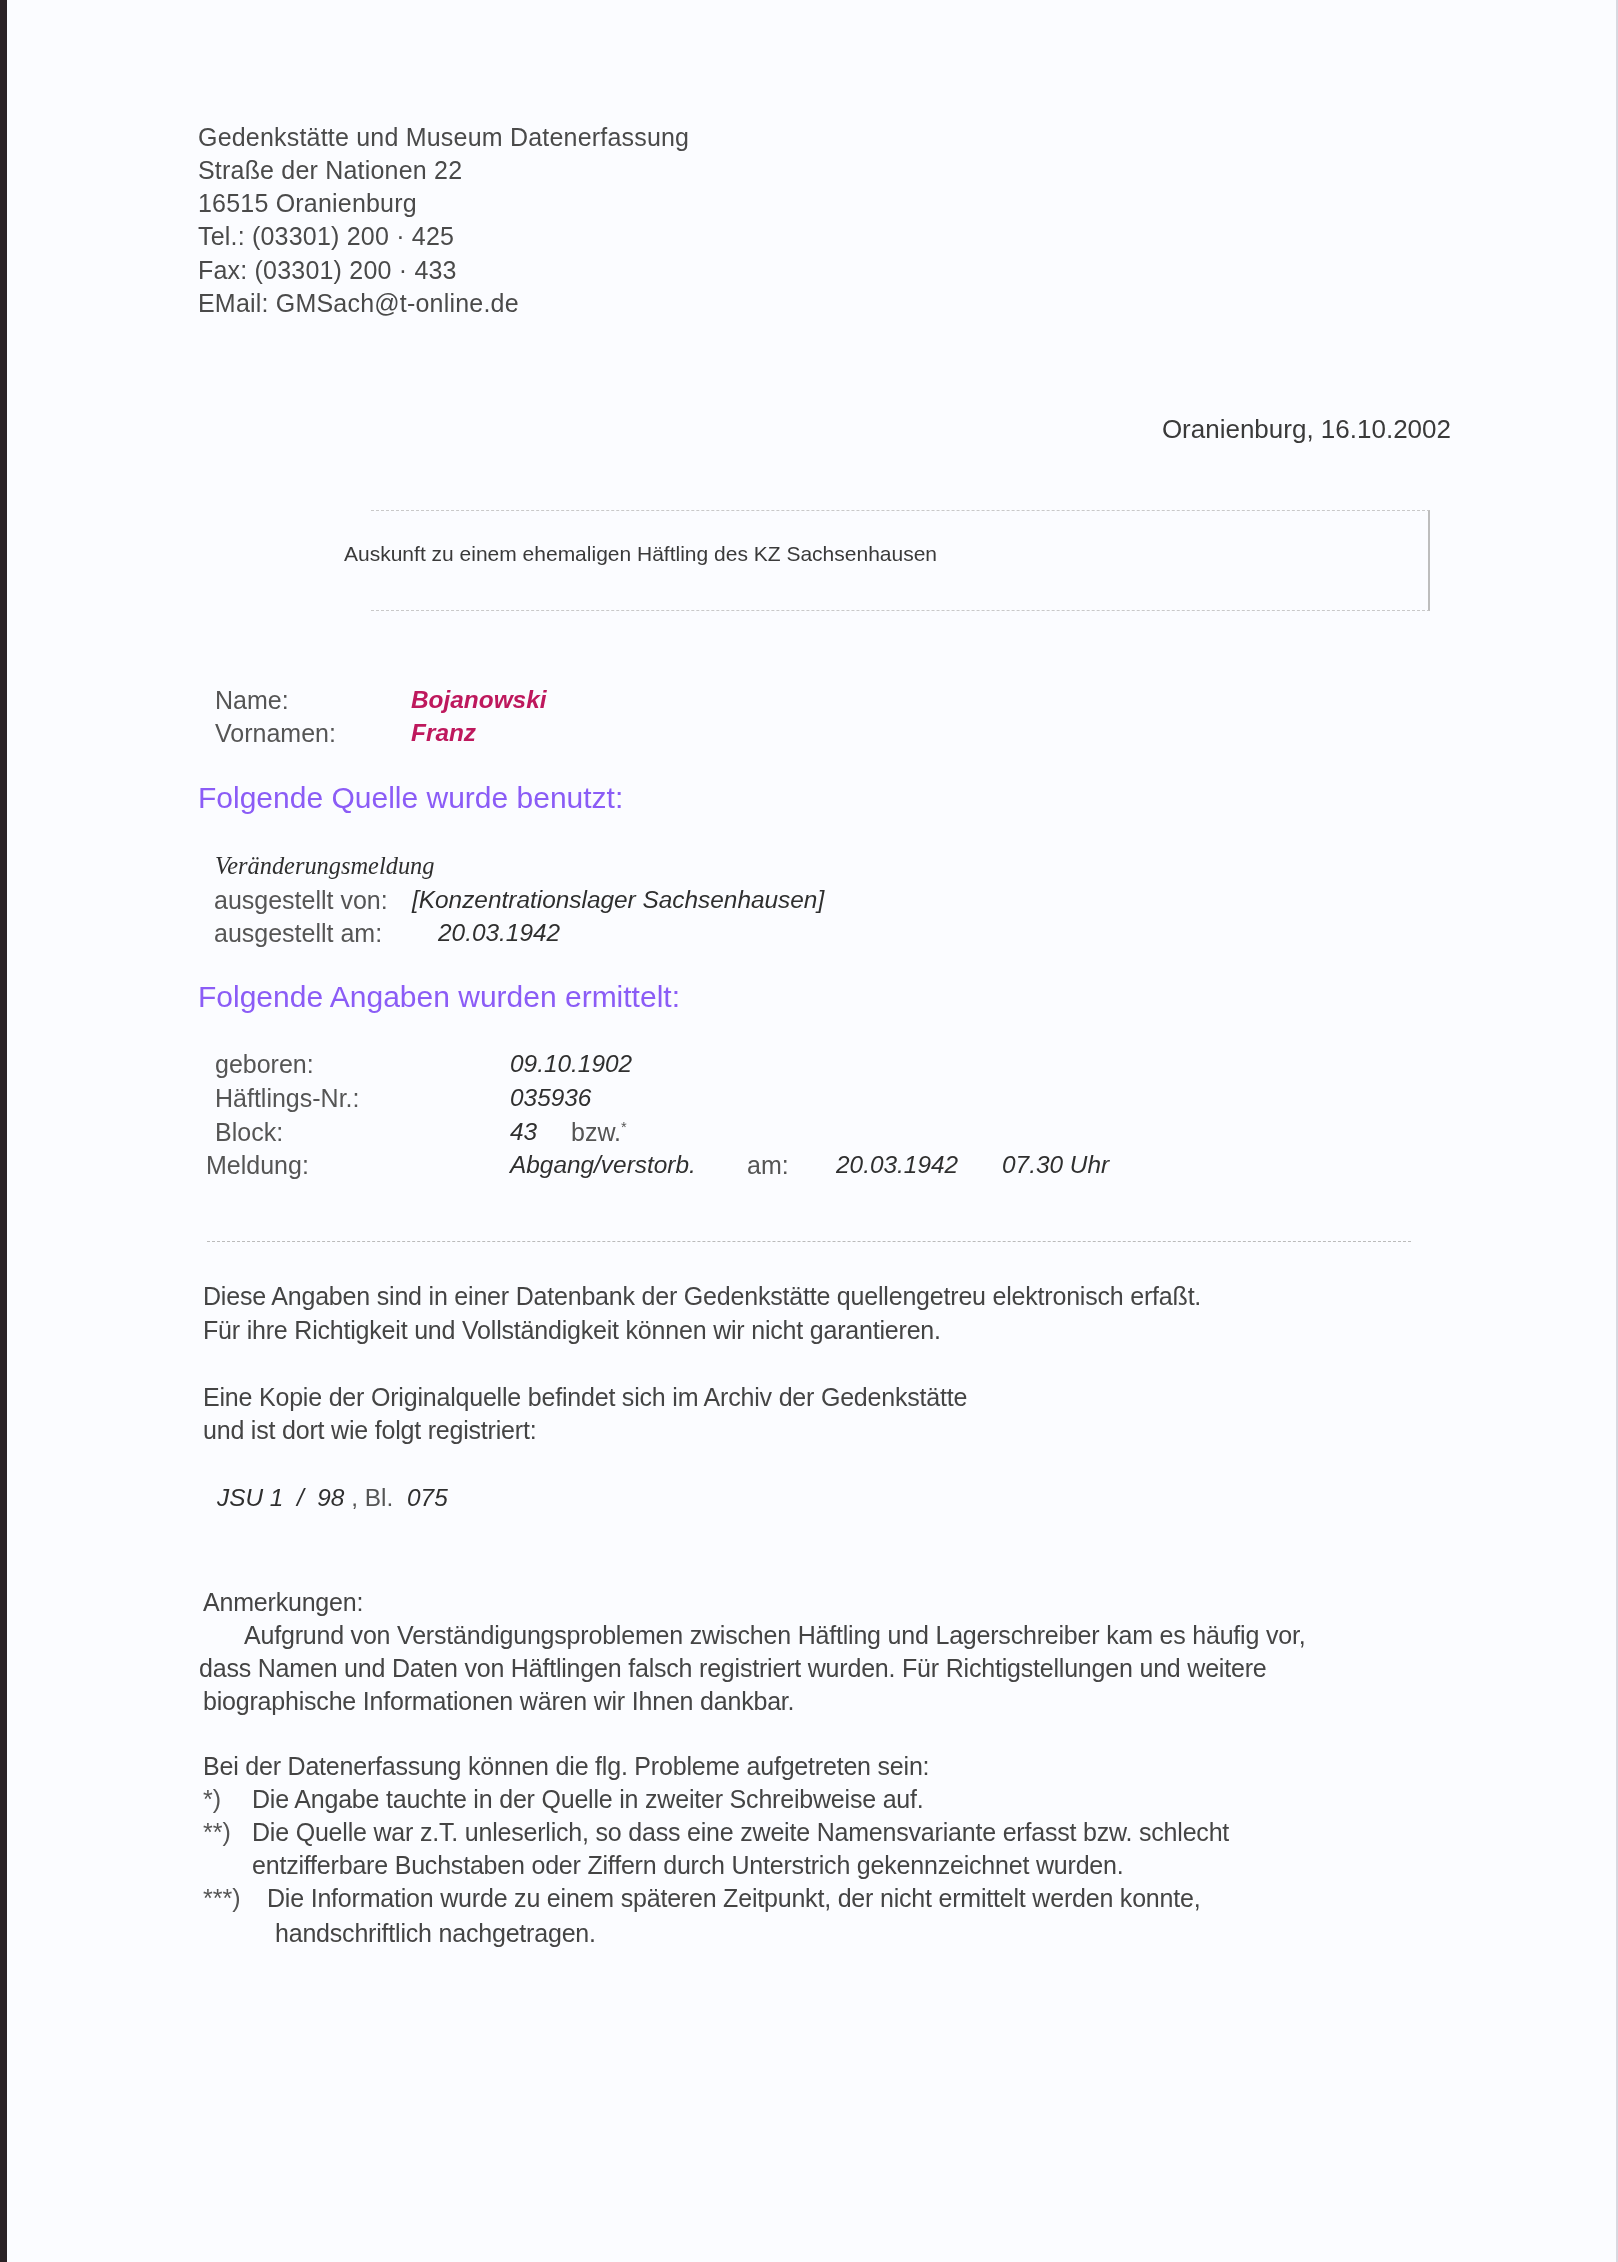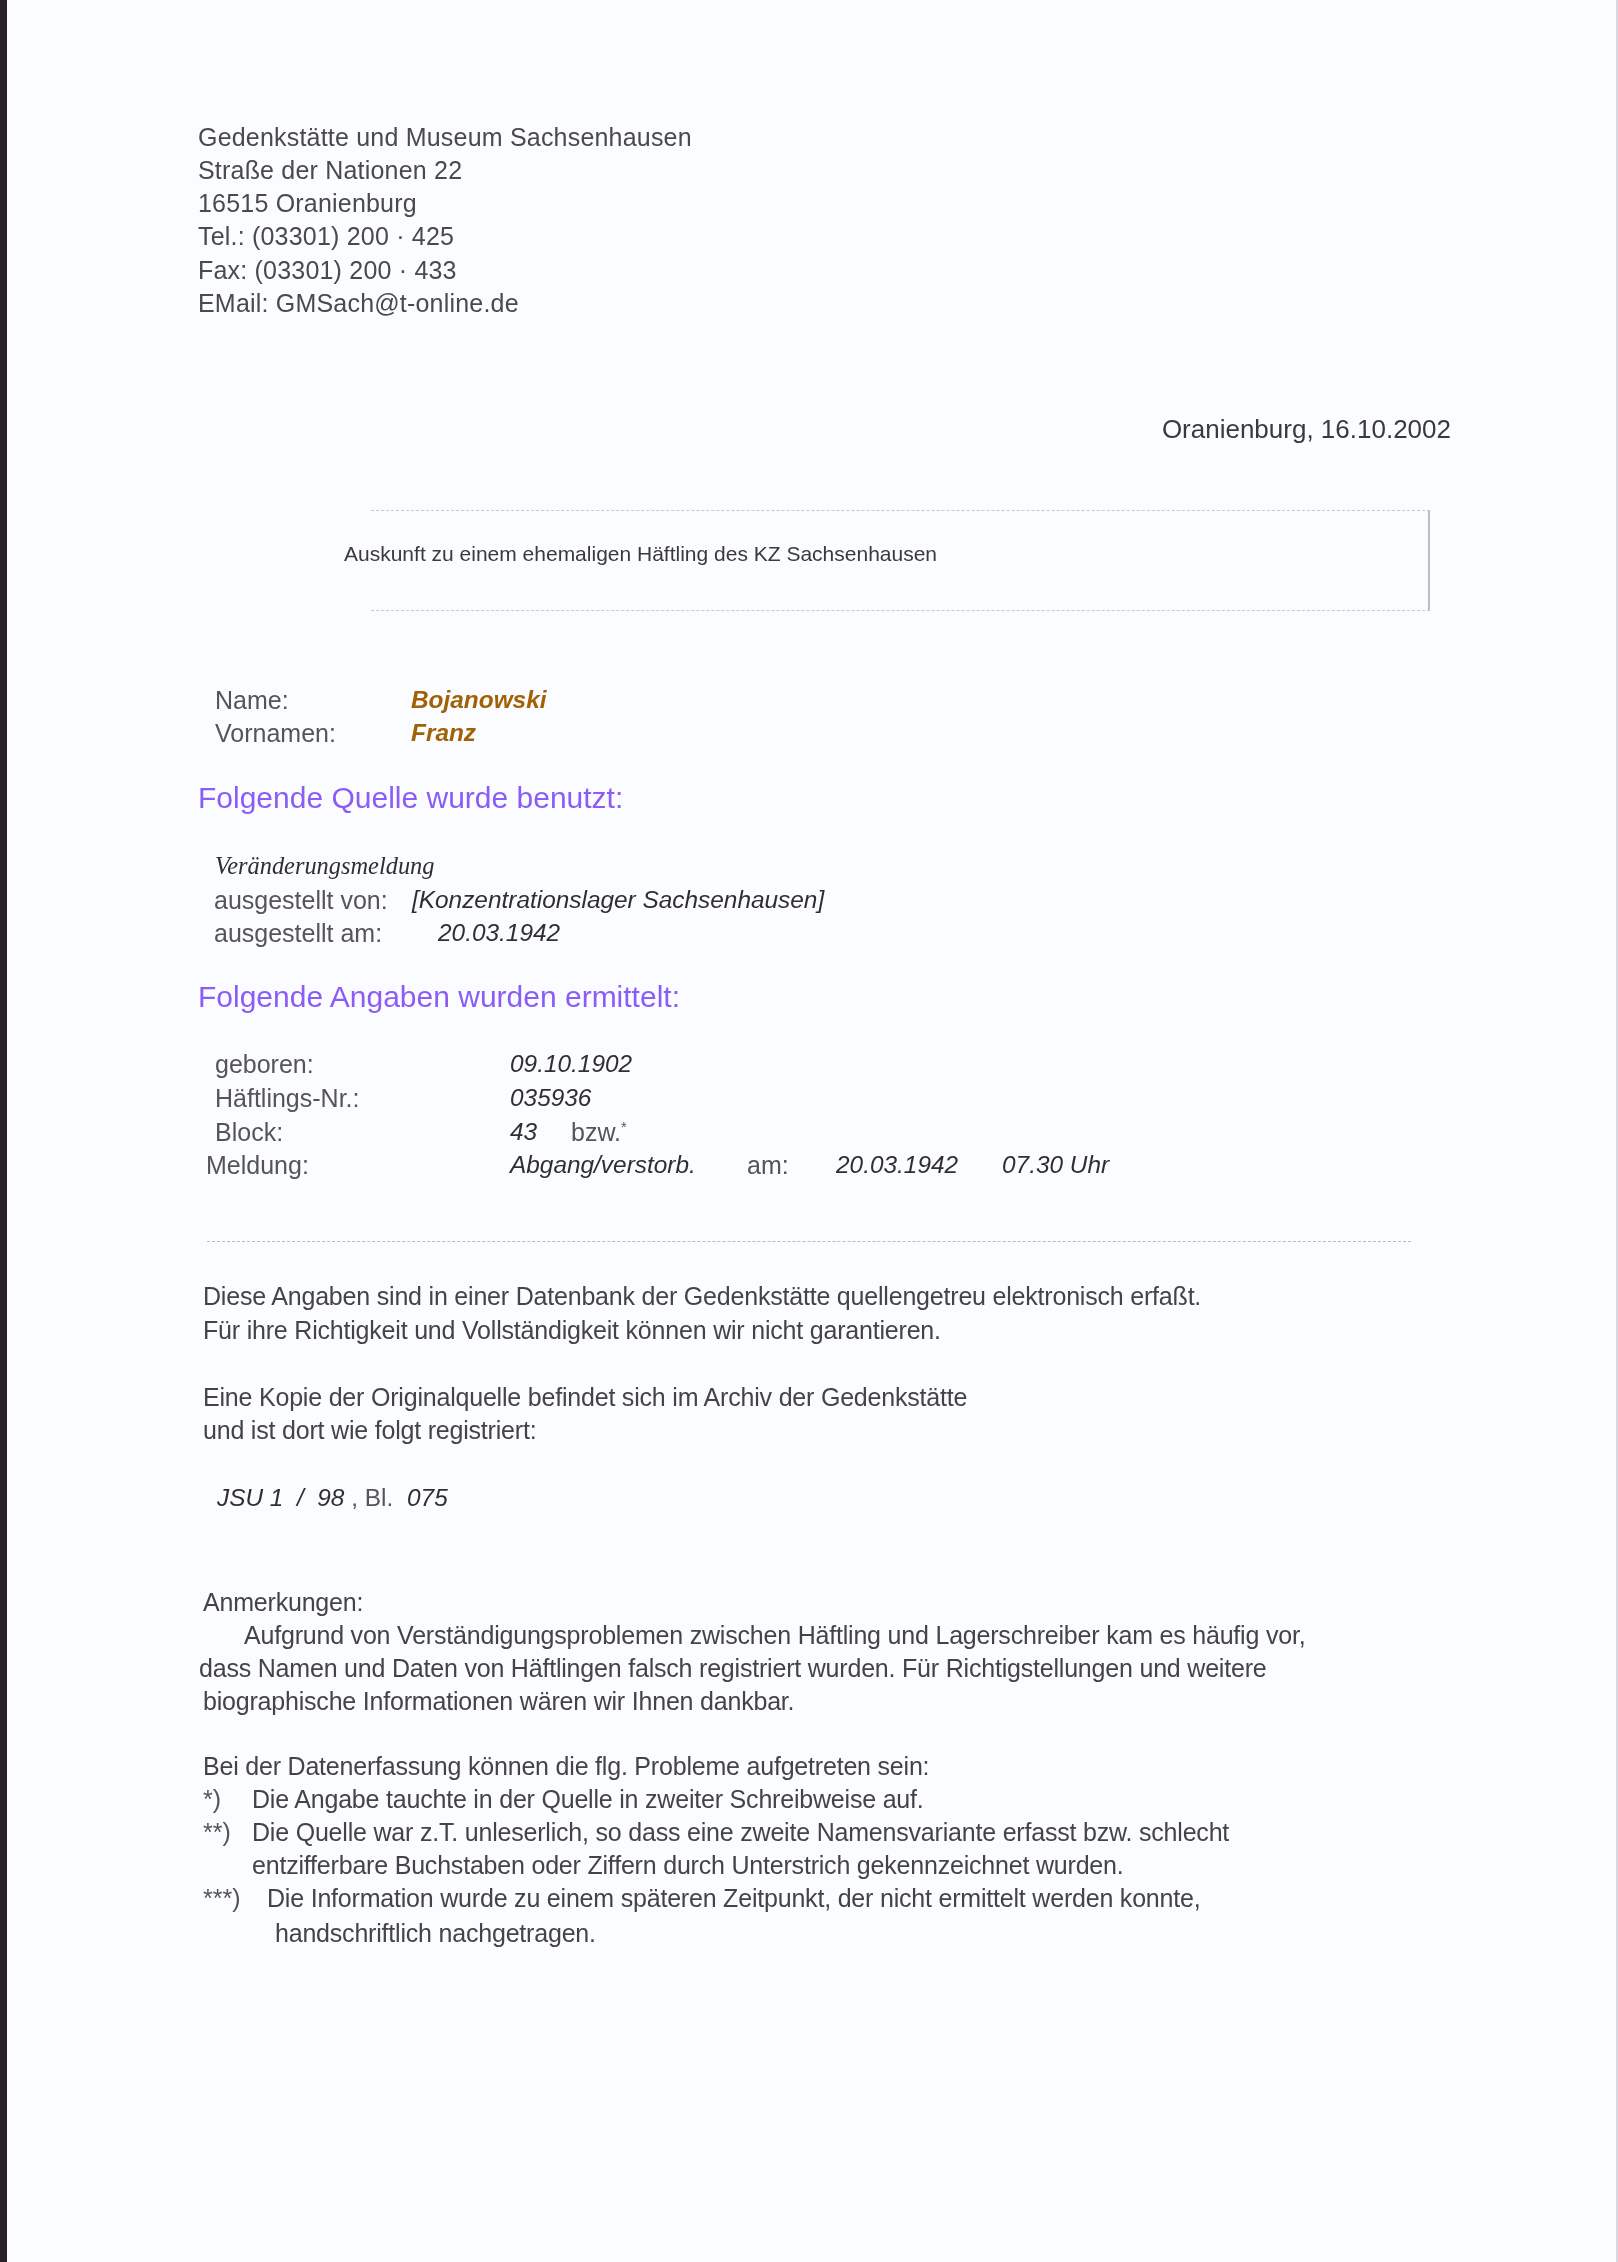--- a/index.html
+++ b/index.html
@@ -14,38 +14,38 @@
   .abs { position: absolute; white-space: nowrap; }
   .hdr { font-size: 25px; line-height: 33px; color: #4a4a4a; letter-spacing: 0.2px; }
   .date { font-size: 26px; color: #3a3a3a; }
   .title-box {
     position: absolute; left: 371px; top: 510px; width: 1059px; height: 101px;
     border-top: 1px dashed #c9c9c9; border-bottom: 1px dashed #c9c9c9; border-right: 2px solid #bdbdbd;
     box-sizing: border-box;
   }
   .title { font-size: 21px; color: #3a3a3a; left: 344px; top: 542px; }
   .lbl { font-size: 25px; color: #555; }
-  .val-bold { font-size: 24.4px; font-weight: bold; font-style: italic; color: #a16207; }
+  .val-bold { font-size: 24.4px; font-weight: bold; font-style: italic; color: #be185d; }
   .heading { font-size: 30px; color: #8b5cf6; }
   .it { font-style: italic; font-size: 24.4px; color: #2f2f2f; }
   .body-txt { font-size: 25px; color: #444; letter-spacing: -0.2px; }
   .divider {
     position: absolute; left: 207px; top: 1241px; width: 1204px; height: 0;
     border-top: 1px dashed #bbbbbb;
   }
   .sup { font-size: 14.6px; vertical-align: super; }
   .marker { font-size: 25px; color: #555; }
 </style>
 </head>
 <body>
 
 <div class="left-edge"></div>
 <div class="right-edge"></div>
 
-<div class="abs hdr" style="left:198px; top:121px;">Gedenkstätte und Museum Sachsenhausen</div>
+<div class="abs hdr" style="left:198px; top:121px;">Gedenkstätte und Museum Datenerfassung</div>
 <div class="abs hdr" style="left:198px; top:154px;">Straße der Nationen 22</div>
 <div class="abs hdr" style="left:198px; top:187px;">16515 Oranienburg</div>
 <div class="abs hdr" style="left:198px; top:220px;">Tel.: (03301) 200 · 425</div>
 <div class="abs hdr" style="left:198px; top:254px;">Fax: (03301) 200 · 433</div>
 <div class="abs hdr" style="left:198px; top:287px;">EMail: GMSach@t-online.de</div>
 
 <div class="abs date" style="right:168px; top:414px;">Oranienburg, 16.10.2002</div>
 
 <div class="title-box"></div>
 <div class="abs title">Auskunft zu einem ehemaligen Häftling des KZ Sachsenhausen</div>

